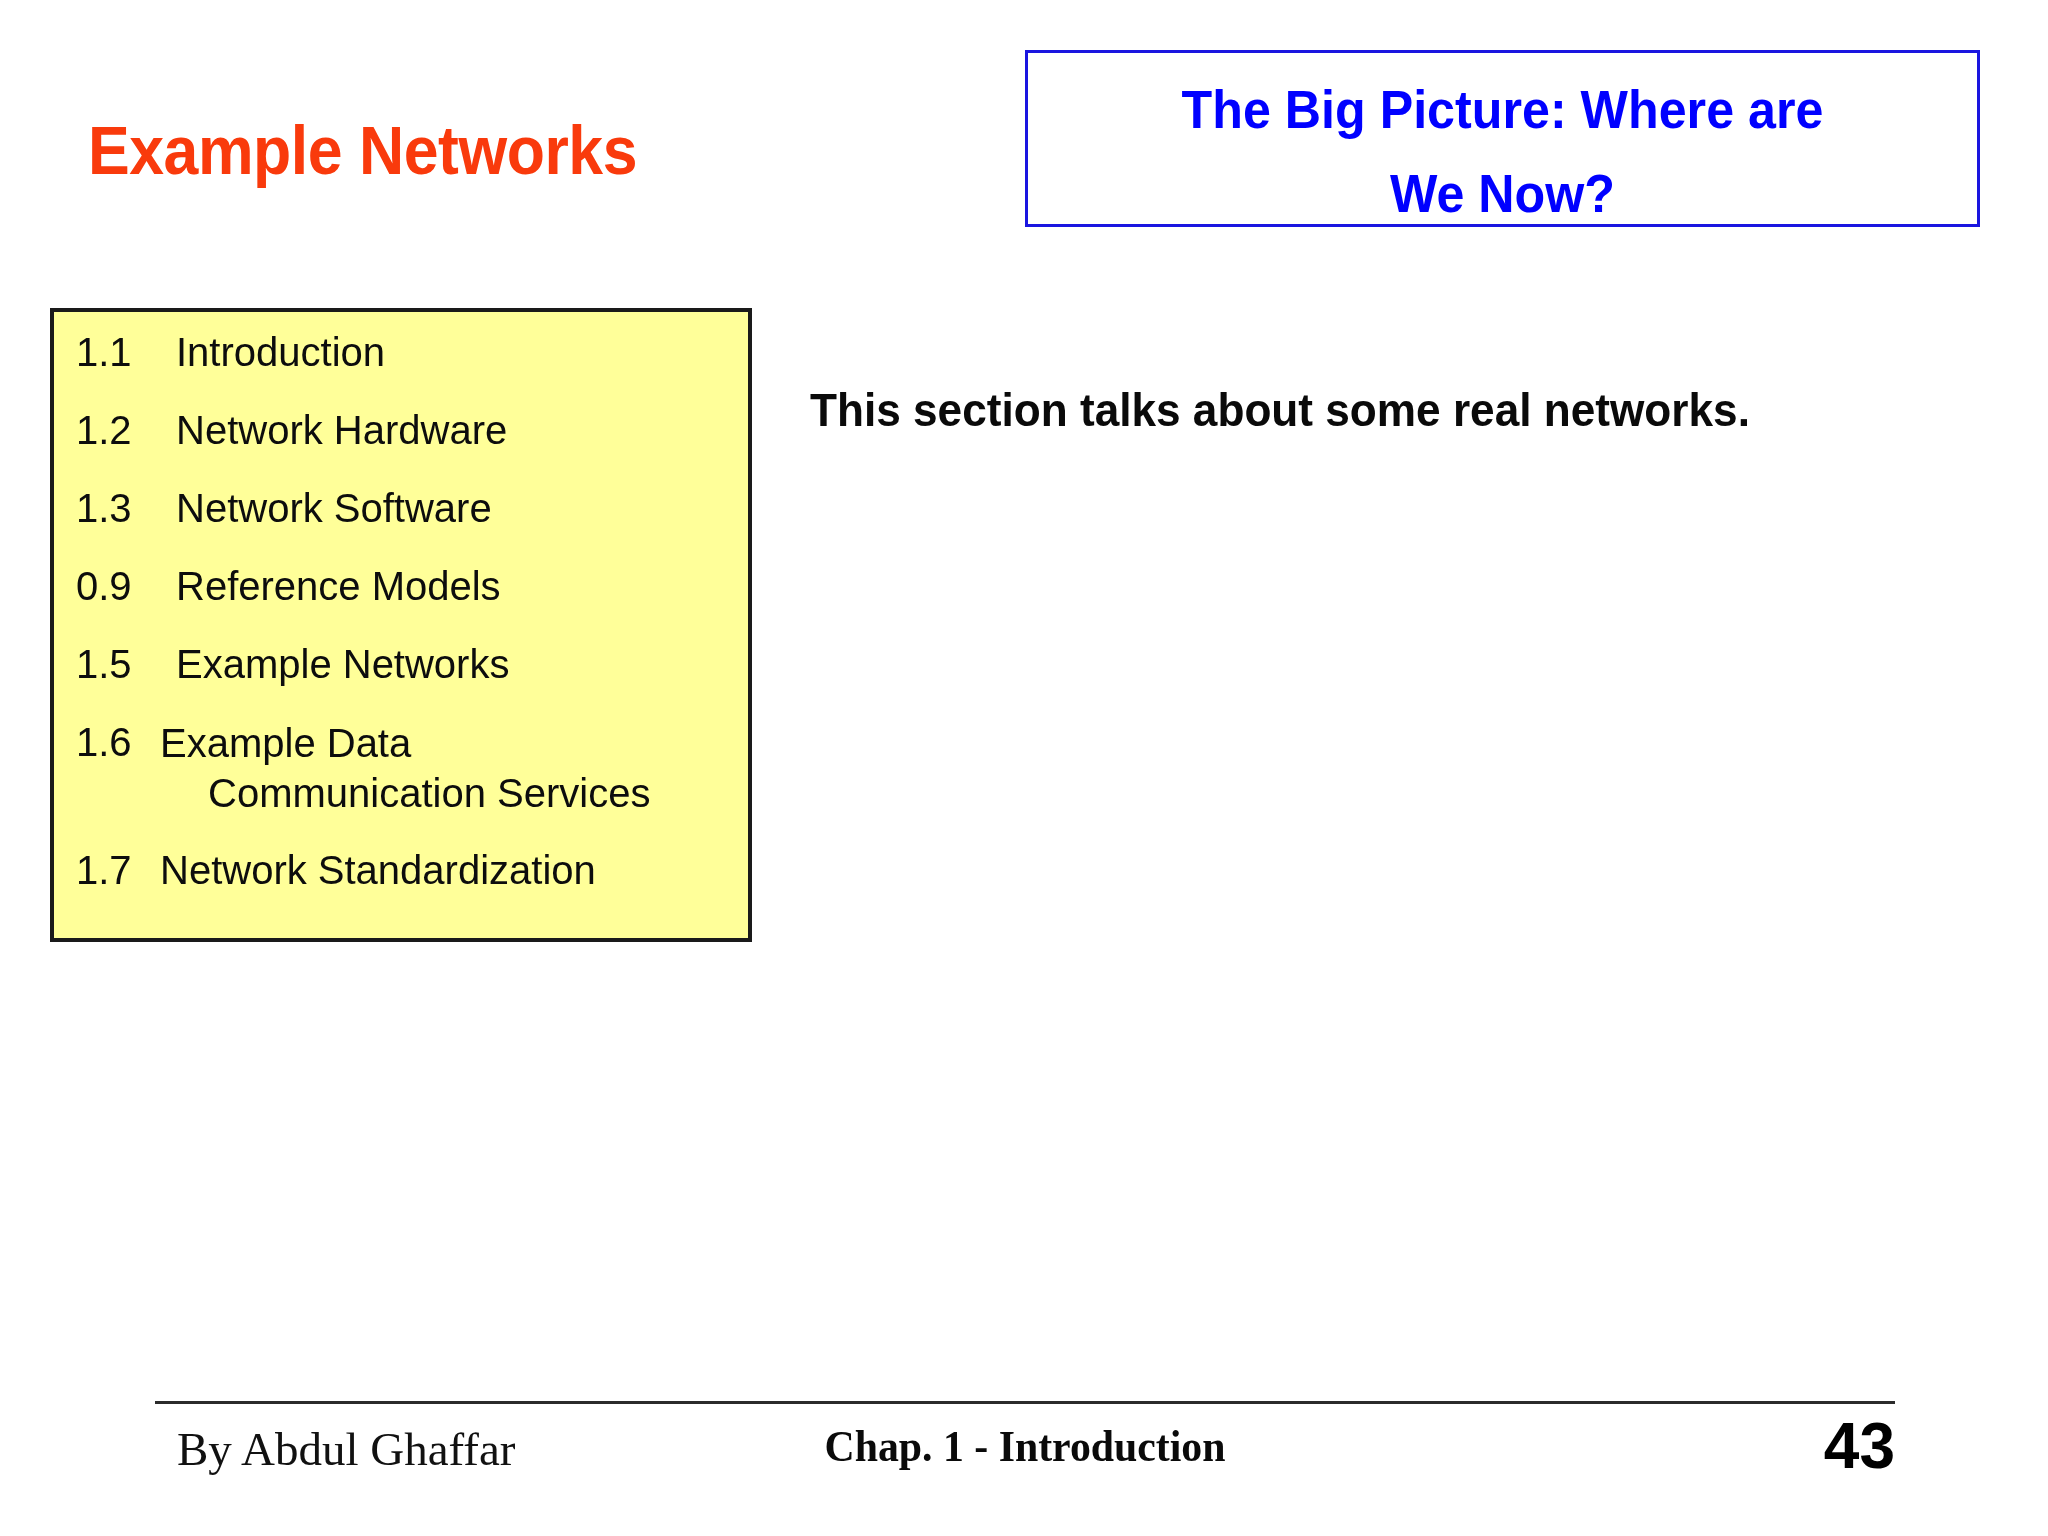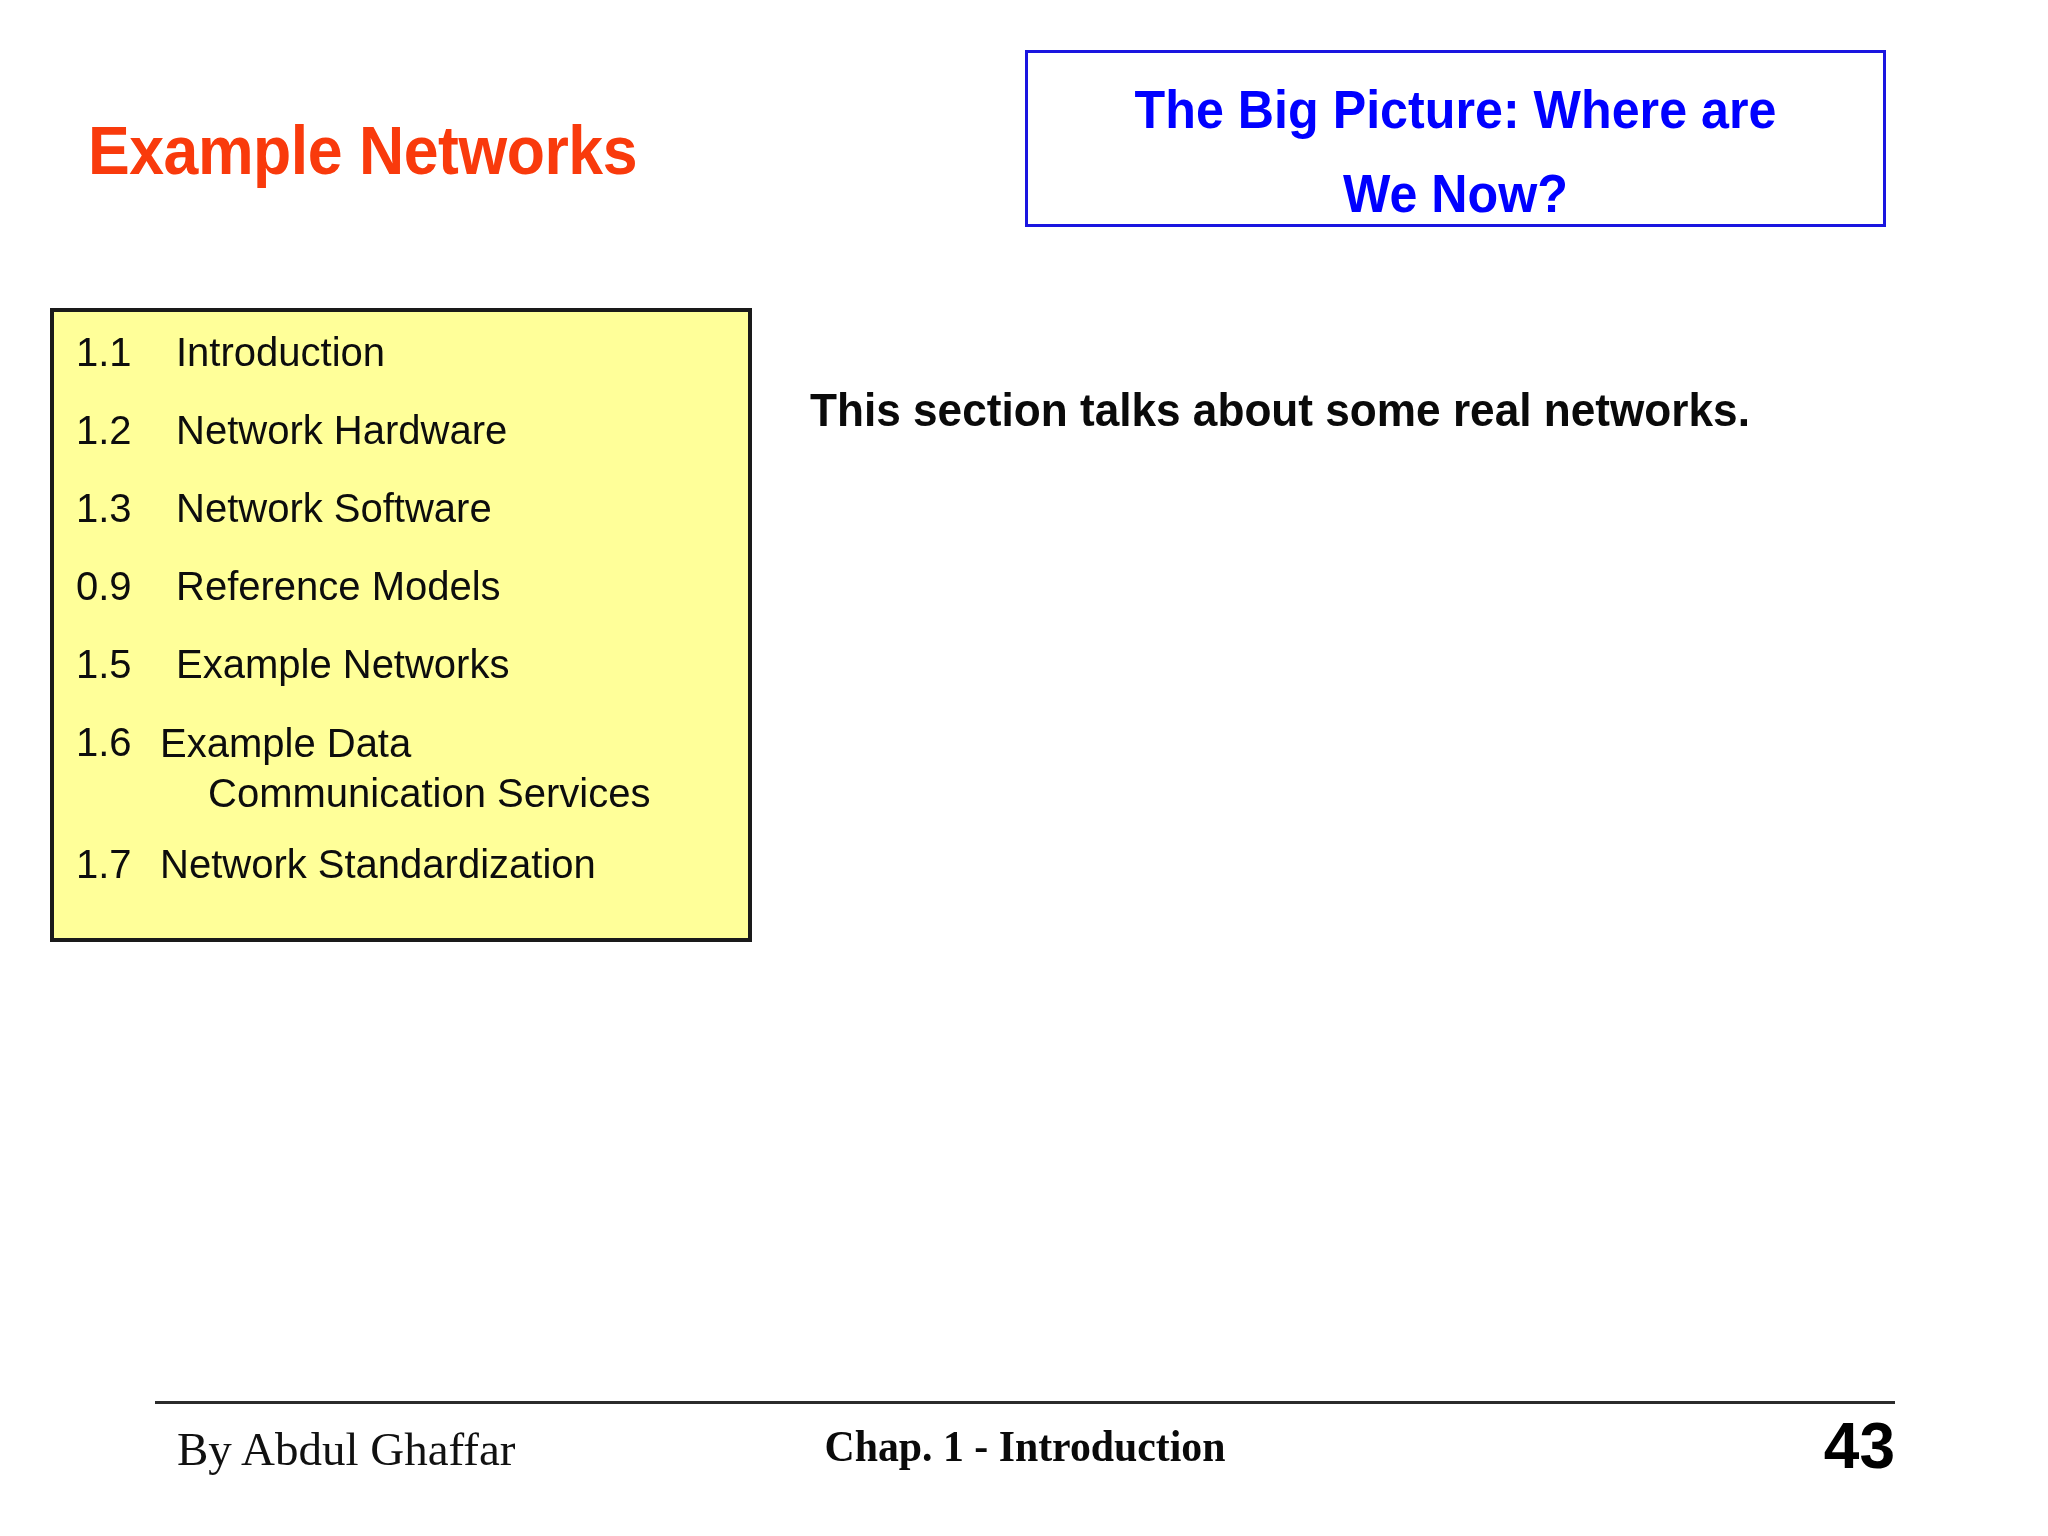--- a/index.html
+++ b/index.html
@@ -35,21 +35,21 @@
     transform: scaleX(0.92);
     transform-origin: left center;
     white-space: nowrap;
   }
 
   
   #bigpicture-box {
     position: absolute;
     left: 1025px;
     top: 50px;
-    width: 861px;
+    width: 955px;
     height: 177px;
     border: 3px solid #1a16e0;
     box-sizing: border-box;
     background: #ffffff;
   }
   #bigpicture-title {
     position: absolute;
     left: 0;
     top: 14px;
     width: 100%;
@@ -94,21 +94,21 @@
     flex: 0 0 auto;
     white-space: pre;
   }
   .toc-item .toc-label {
     display: inline-block;
     flex: 1 1 auto;
   }
   .toc-item.gap-wide .toc-num { width: 100px; }
   .toc-item.gap-tight .toc-num { width: 84px; }
   .toc-item.two-line {
-    margin-bottom: 22px;
+    margin-bottom: 28px;
   }
   .toc-item.two-line .toc-label {
     line-height: 50px;
   }
   .toc-label .cont {
     display: block;
     padding-left: 48px;
   }
 
   

